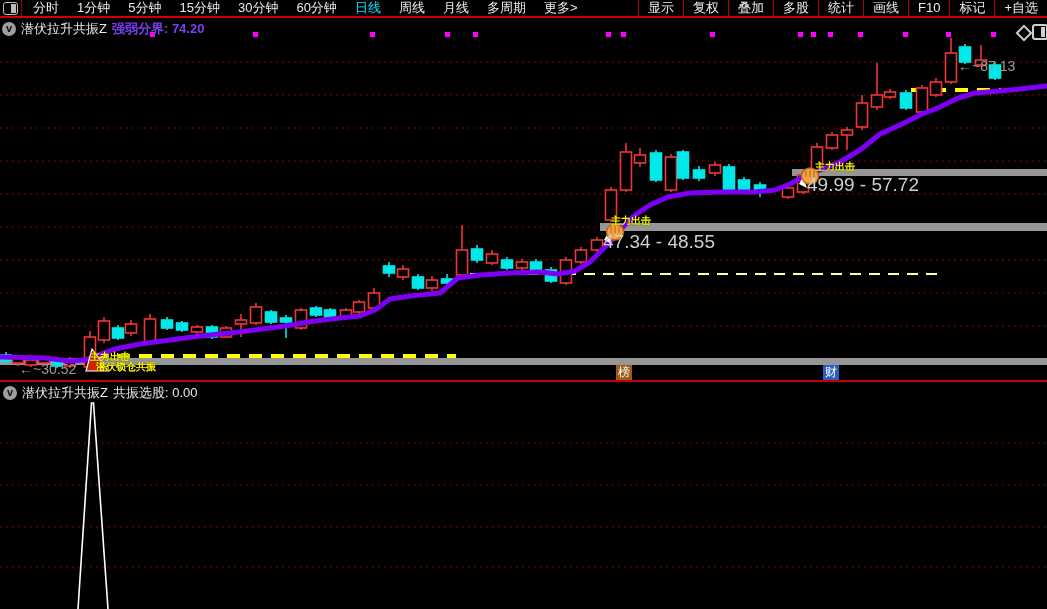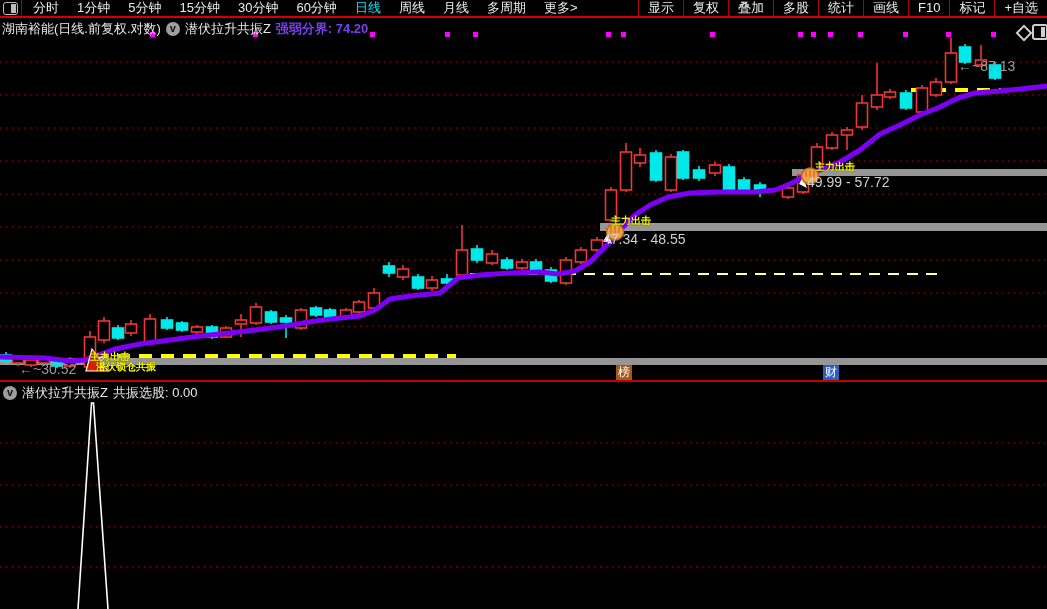--- a/index.html
+++ b/index.html
@@ -20,21 +20,21 @@
   .row2{position:absolute;left:2px;top:20px;display:flex;align-items:center;gap:5px;z-index:4;font-size:13px;}
   .t-white{color:#e8e8e8;}
   .t-purple{color:#7b3ff2;font-weight:bold;}
   .chev{width:14px;height:14px;border-radius:50%;background:#9f9f9f;color:#111;font-size:11px;
         line-height:12px;text-align:center;font-weight:bold;display:inline-block;}
   .subhead{position:absolute;left:3px;top:384px;display:flex;align-items:center;gap:5px;z-index:4;font-size:13px;}
   .divider2{position:absolute;left:0;top:380px;width:1047px;height:2px;background:#c40000;z-index:3;}
   
   .ann{position:absolute;z-index:4;white-space:nowrap;}
   .ylw{color:#ffff00;font-weight:bold;font-size:10px;text-shadow:0 0 1px #000;}
-  .gval{color:#cfcfcf;font-size:14px;}
+  .gval{color:#cfcfcf;font-size:19px;}
   .gref{color:#9a9a9a;font-size:14px;}
   .a-zl1{left:90px;top:350px;} .a-qf{left:96px;top:360px;}
   .a-zl2{left:611px;top:214px;} .a-v2{left:603px;top:231px;}
   .a-zl3{left:815px;top:160px;} .a-v3{left:807px;top:174px;}
   .a-low{left:19px;top:361px;} .a-high{left:958px;top:35px;margin-top:23px;}
   
   .badge{position:absolute;z-index:4;font-size:12px;line-height:13px;color:#fff;padding:1px 2px;}
   .b-bang{left:616px;top:365px;background:#a05a1a;}
   .b-cai{left:823px;top:365px;background:#2a5fc0;}
   
@@ -258,21 +258,20 @@
         <span class="mbtn">多股</span>
         <span class="mbtn">统计</span>
         <span class="mbtn">画线</span>
         <span class="mbtn">F10</span>
         <span class="mbtn">标记</span>
         <span class="mbtn">+自选</span>
       </div>
   </div>
 
   <div class="row2">
-    <span class="t-white">湖南裕能(日线.前复权.对数)</span>
     <span class="chev">v</span>
     <span class="t-white">潜伏拉升共振Z</span>
     <span class="t-purple">强弱分界: 74.20</span>
   </div>
 
   <div class="subhead">
     <span class="chev">v</span>
     <span class="t-white">潜伏拉升共振Z</span>
     <span class="t-white">共振选股: 0.00</span>
   </div>

